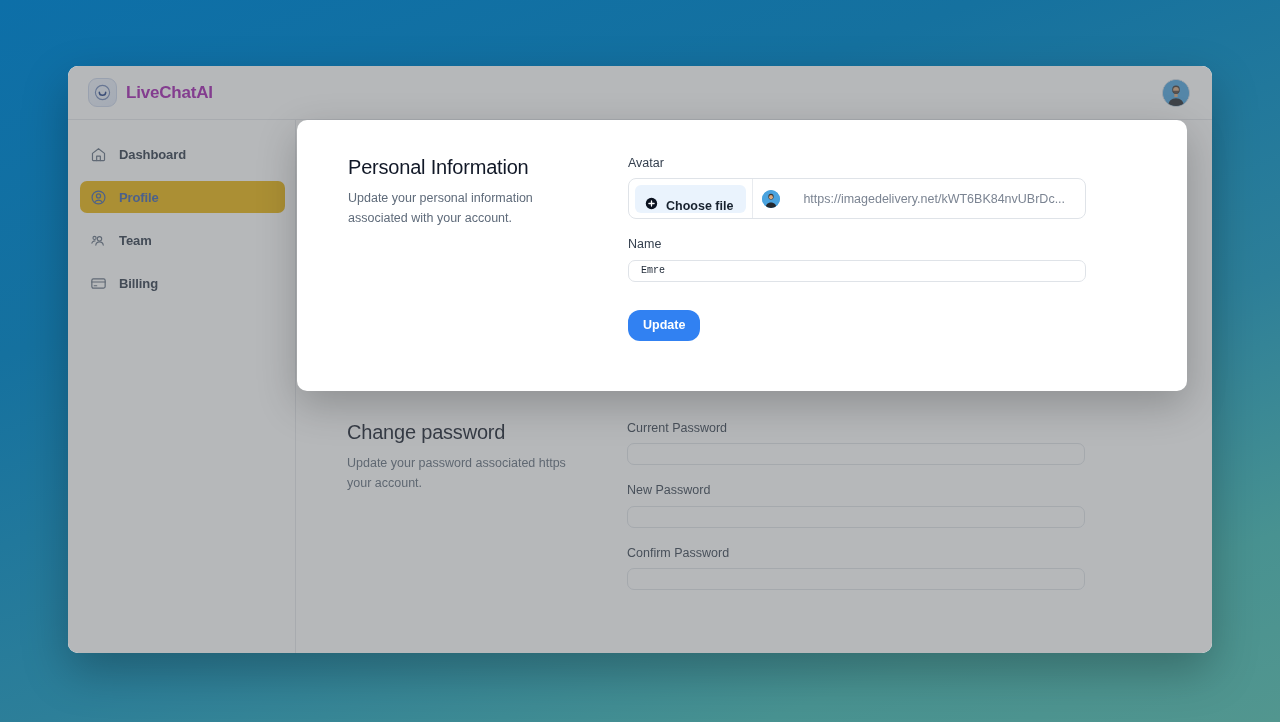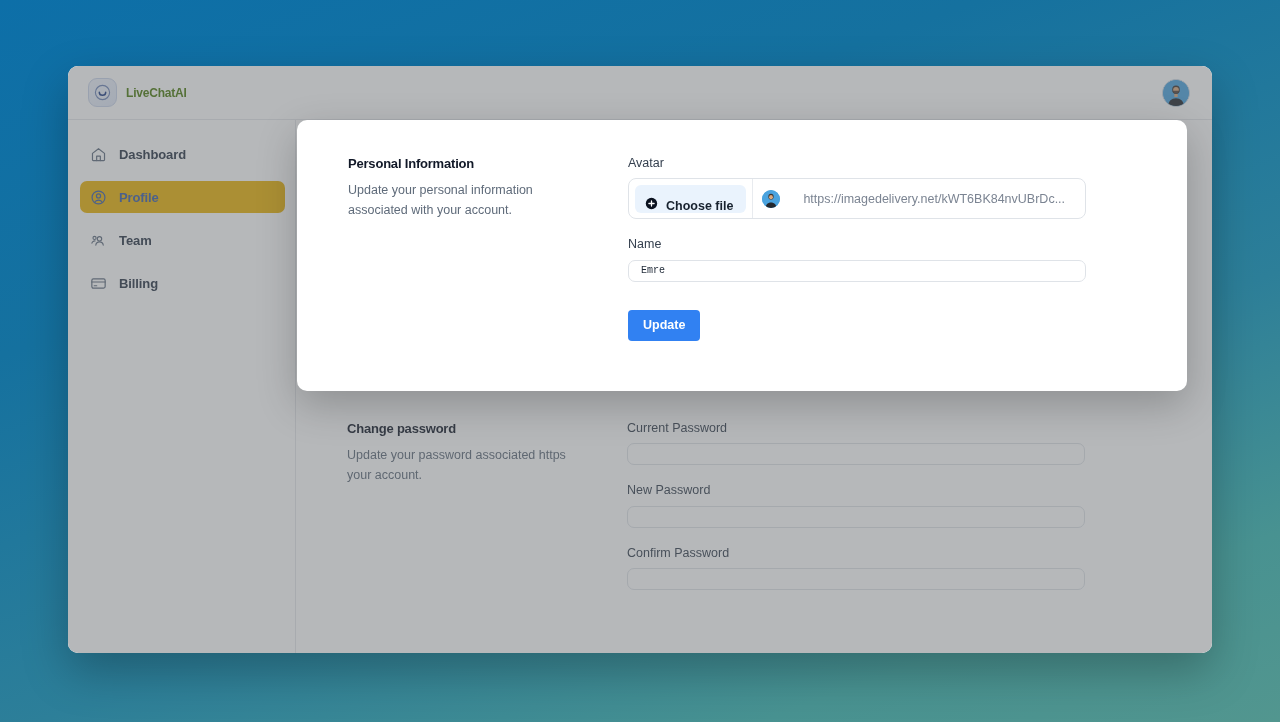--- a/index.html
+++ b/index.html
@@ -62,23 +62,23 @@
     height: 29px;
     border-radius: 9px;
     background: linear-gradient(145deg, #eef2fb 0%, #dfe7f6 100%);
     border: 1px solid #c9d4ea;
     display: flex;
     align-items: center;
     justify-content: center;
   }
 
   .brand-name {
-    font-size: 12px;
+    font-size: 17px;
     font-weight: 700;
-    color: #4d7c0f;
+    color: #a21caf;
     letter-spacing: -0.2px;
   }
 
   .header-right { padding-right: 22px; display: flex; align-items: center; }
 
   .avatar-btn {
     width: 28px;
     height: 28px;
     border-radius: 50%;
     overflow: hidden;
@@ -134,22 +134,22 @@
 
   .section {
     display: flex;
     padding: 0 100px 0 51px;
     margin-bottom: 60px;
   }
 
   .section-info { width: 280px; min-width: 280px; padding-right: 36px; }
 
   .section-title {
-    font-size: 13px;
-    font-weight: 700;
+    font-size: 20px;
+    font-weight: 400;
     color: #111827;
     margin-bottom: 9px;
     letter-spacing: -0.2px;
   }
 
   .section-desc {
     font-size: 12.5px;
     line-height: 1.62;
     color: #5f6b7a;
   }
@@ -234,21 +234,21 @@
     text-overflow: ellipsis;
   }
 
   .primary-btn {
     margin-top: 10px;
     height: 31px;
     padding: 0 15px;
     background: #3181f2;
     color: #ffffff;
     border: none;
-    border-radius: 4px;
+    border-radius: 12px;
     font-size: 12.5px;
     font-weight: 700;
     font-family: "Liberation Sans", sans-serif;
     cursor: pointer;
   }
 
   
   .dim-overlay {
     position: absolute;
     left: 68px;

